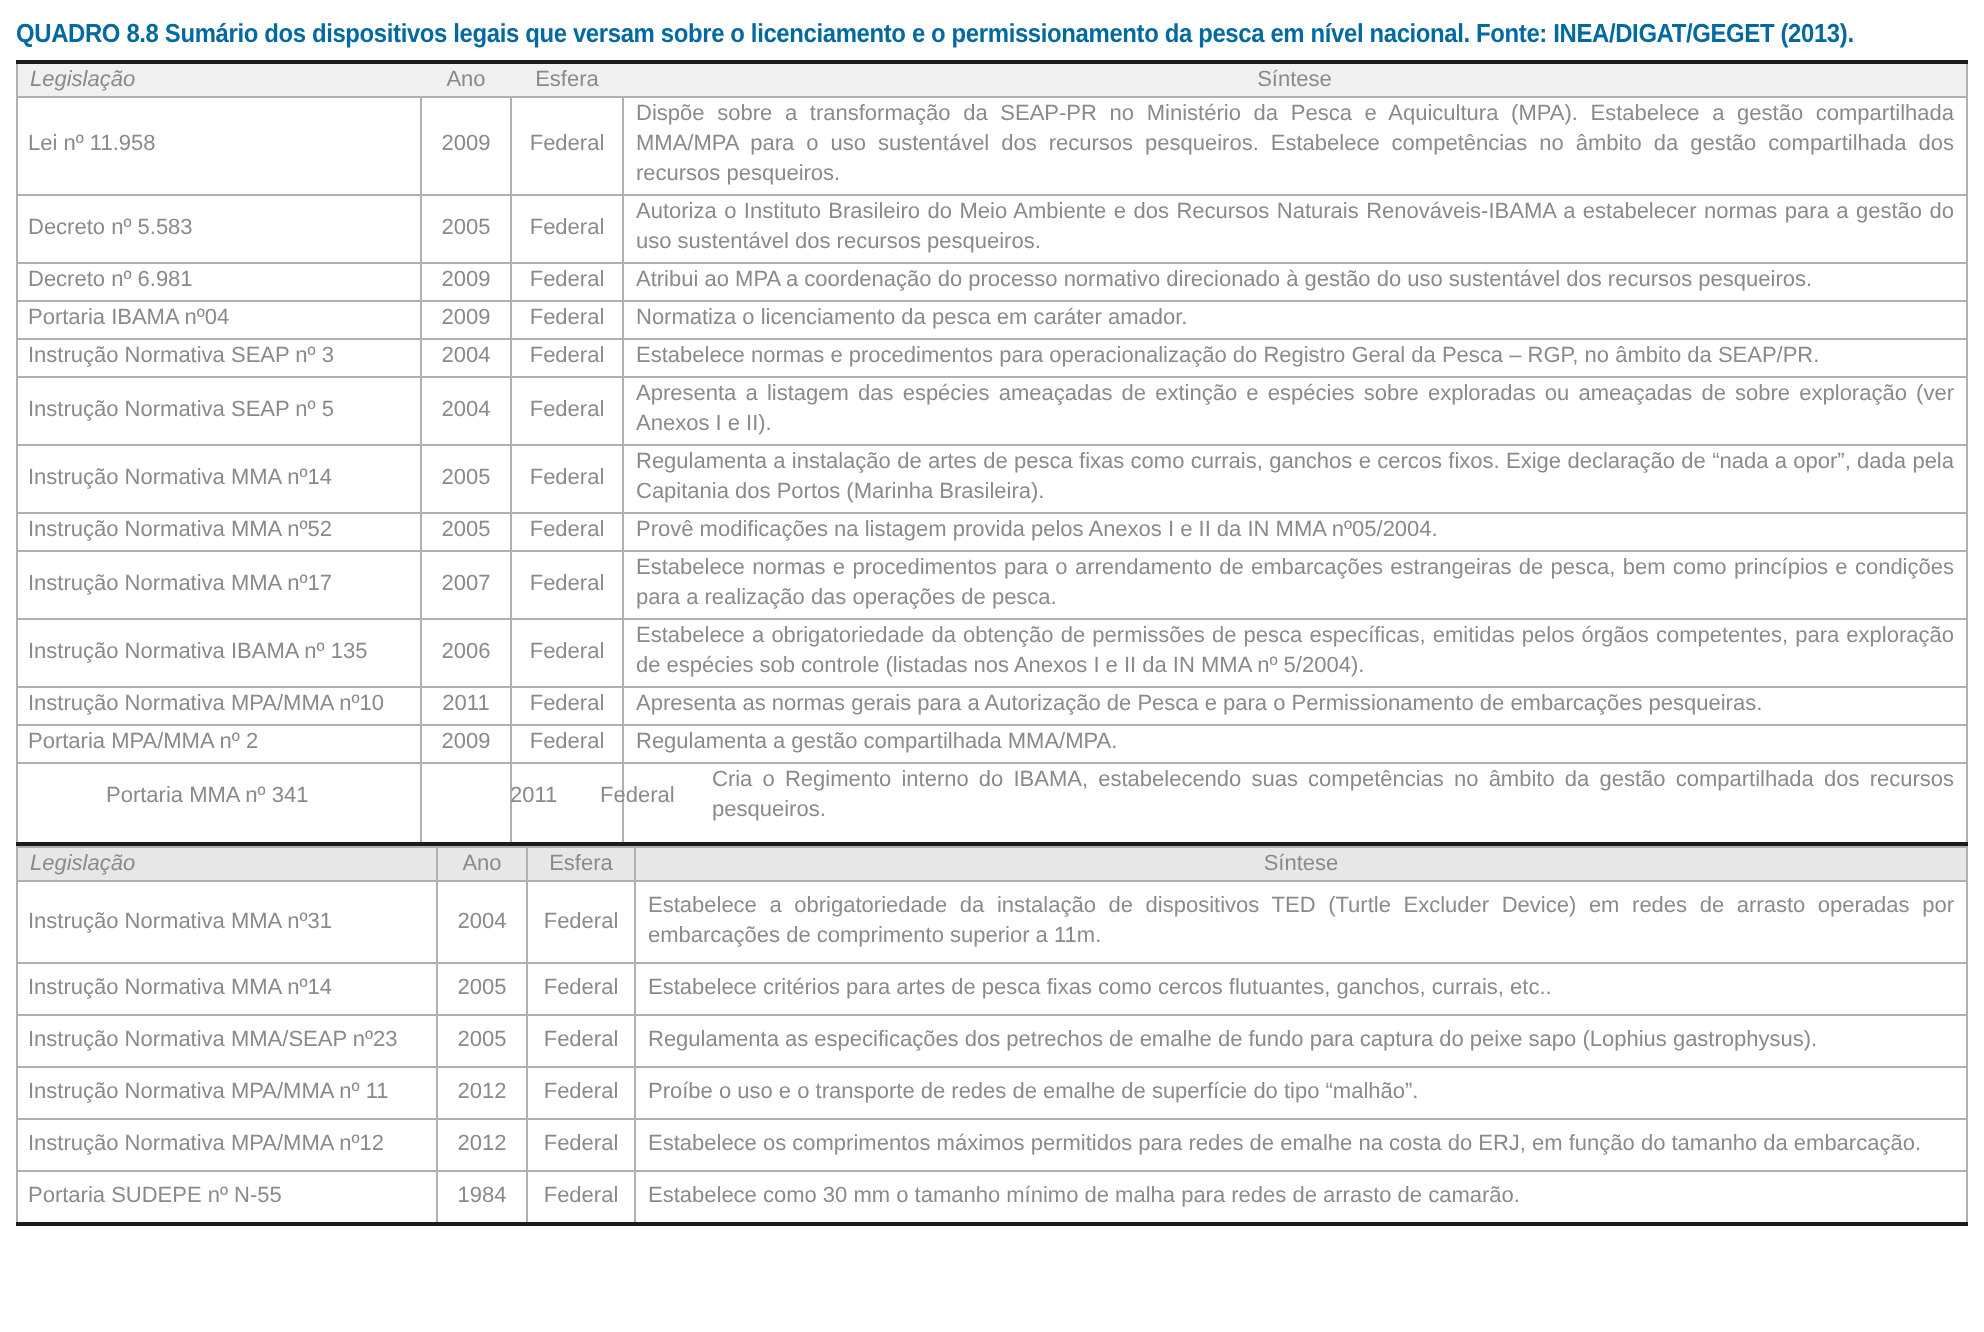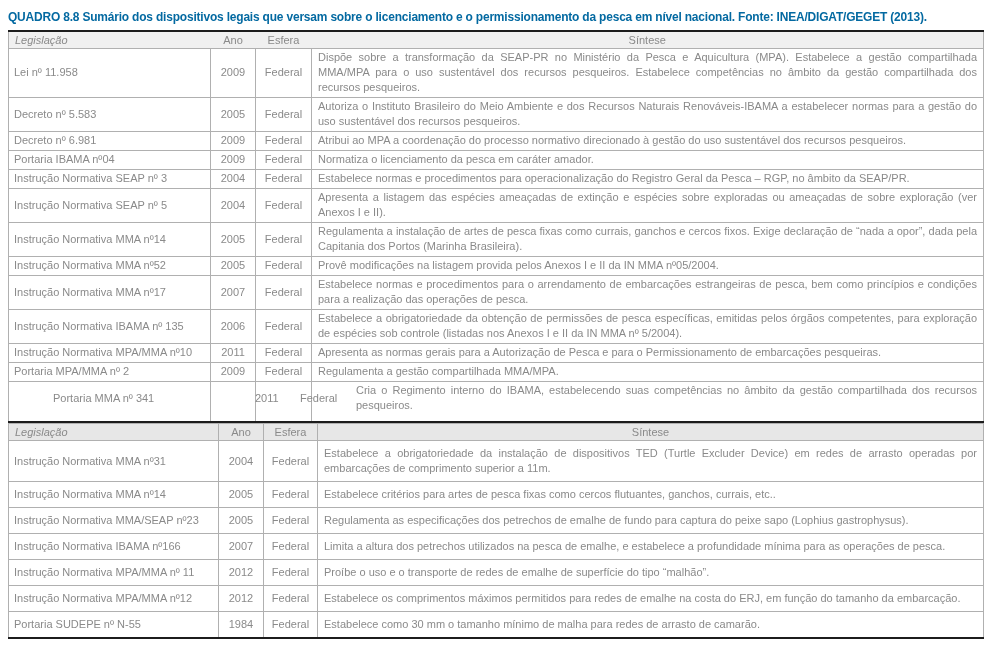--- a/index.html
+++ b/index.html
@@ -223,26 +223,20 @@
           <td class="c2">Federal</td>
           <td class="c3">Estabelece critérios para artes de pesca fixas como cercos flutuantes, ganchos, currais, etc..</td>
         </tr>
         <tr>
           <td class="c0">Instrução Normativa MMA/SEAP nº23</td>
           <td class="c1">2005</td>
           <td class="c2">Federal</td>
           <td class="c3">Regulamenta as especificações dos petrechos de emalhe de fundo para captura do peixe sapo (Lophius gastrophysus).</td>
         </tr>
         <tr>
-          <td class="c0">Instrução Normativa IBAMA nº166</td>
-          <td class="c1">2007</td>
-          <td class="c2">Federal</td>
-          <td class="c3">Limita a altura dos petrechos utilizados na pesca de emalhe, e estabelece a profundidade mínima para as operações de pesca.</td>
-        </tr>
-        <tr>
           <td class="c0">Instrução Normativa MPA/MMA nº 11</td>
           <td class="c1">2012</td>
           <td class="c2">Federal</td>
           <td class="c3">Proíbe o uso e o transporte de redes de emalhe de superfície do tipo “malhão”.</td>
         </tr>
         <tr>
           <td class="c0">Instrução Normativa MPA/MMA nº12</td>
           <td class="c1">2012</td>
           <td class="c2">Federal</td>
           <td class="c3">Estabelece os comprimentos máximos permitidos para redes de emalhe na costa do ERJ, em função do tamanho da embarcação.</td>

